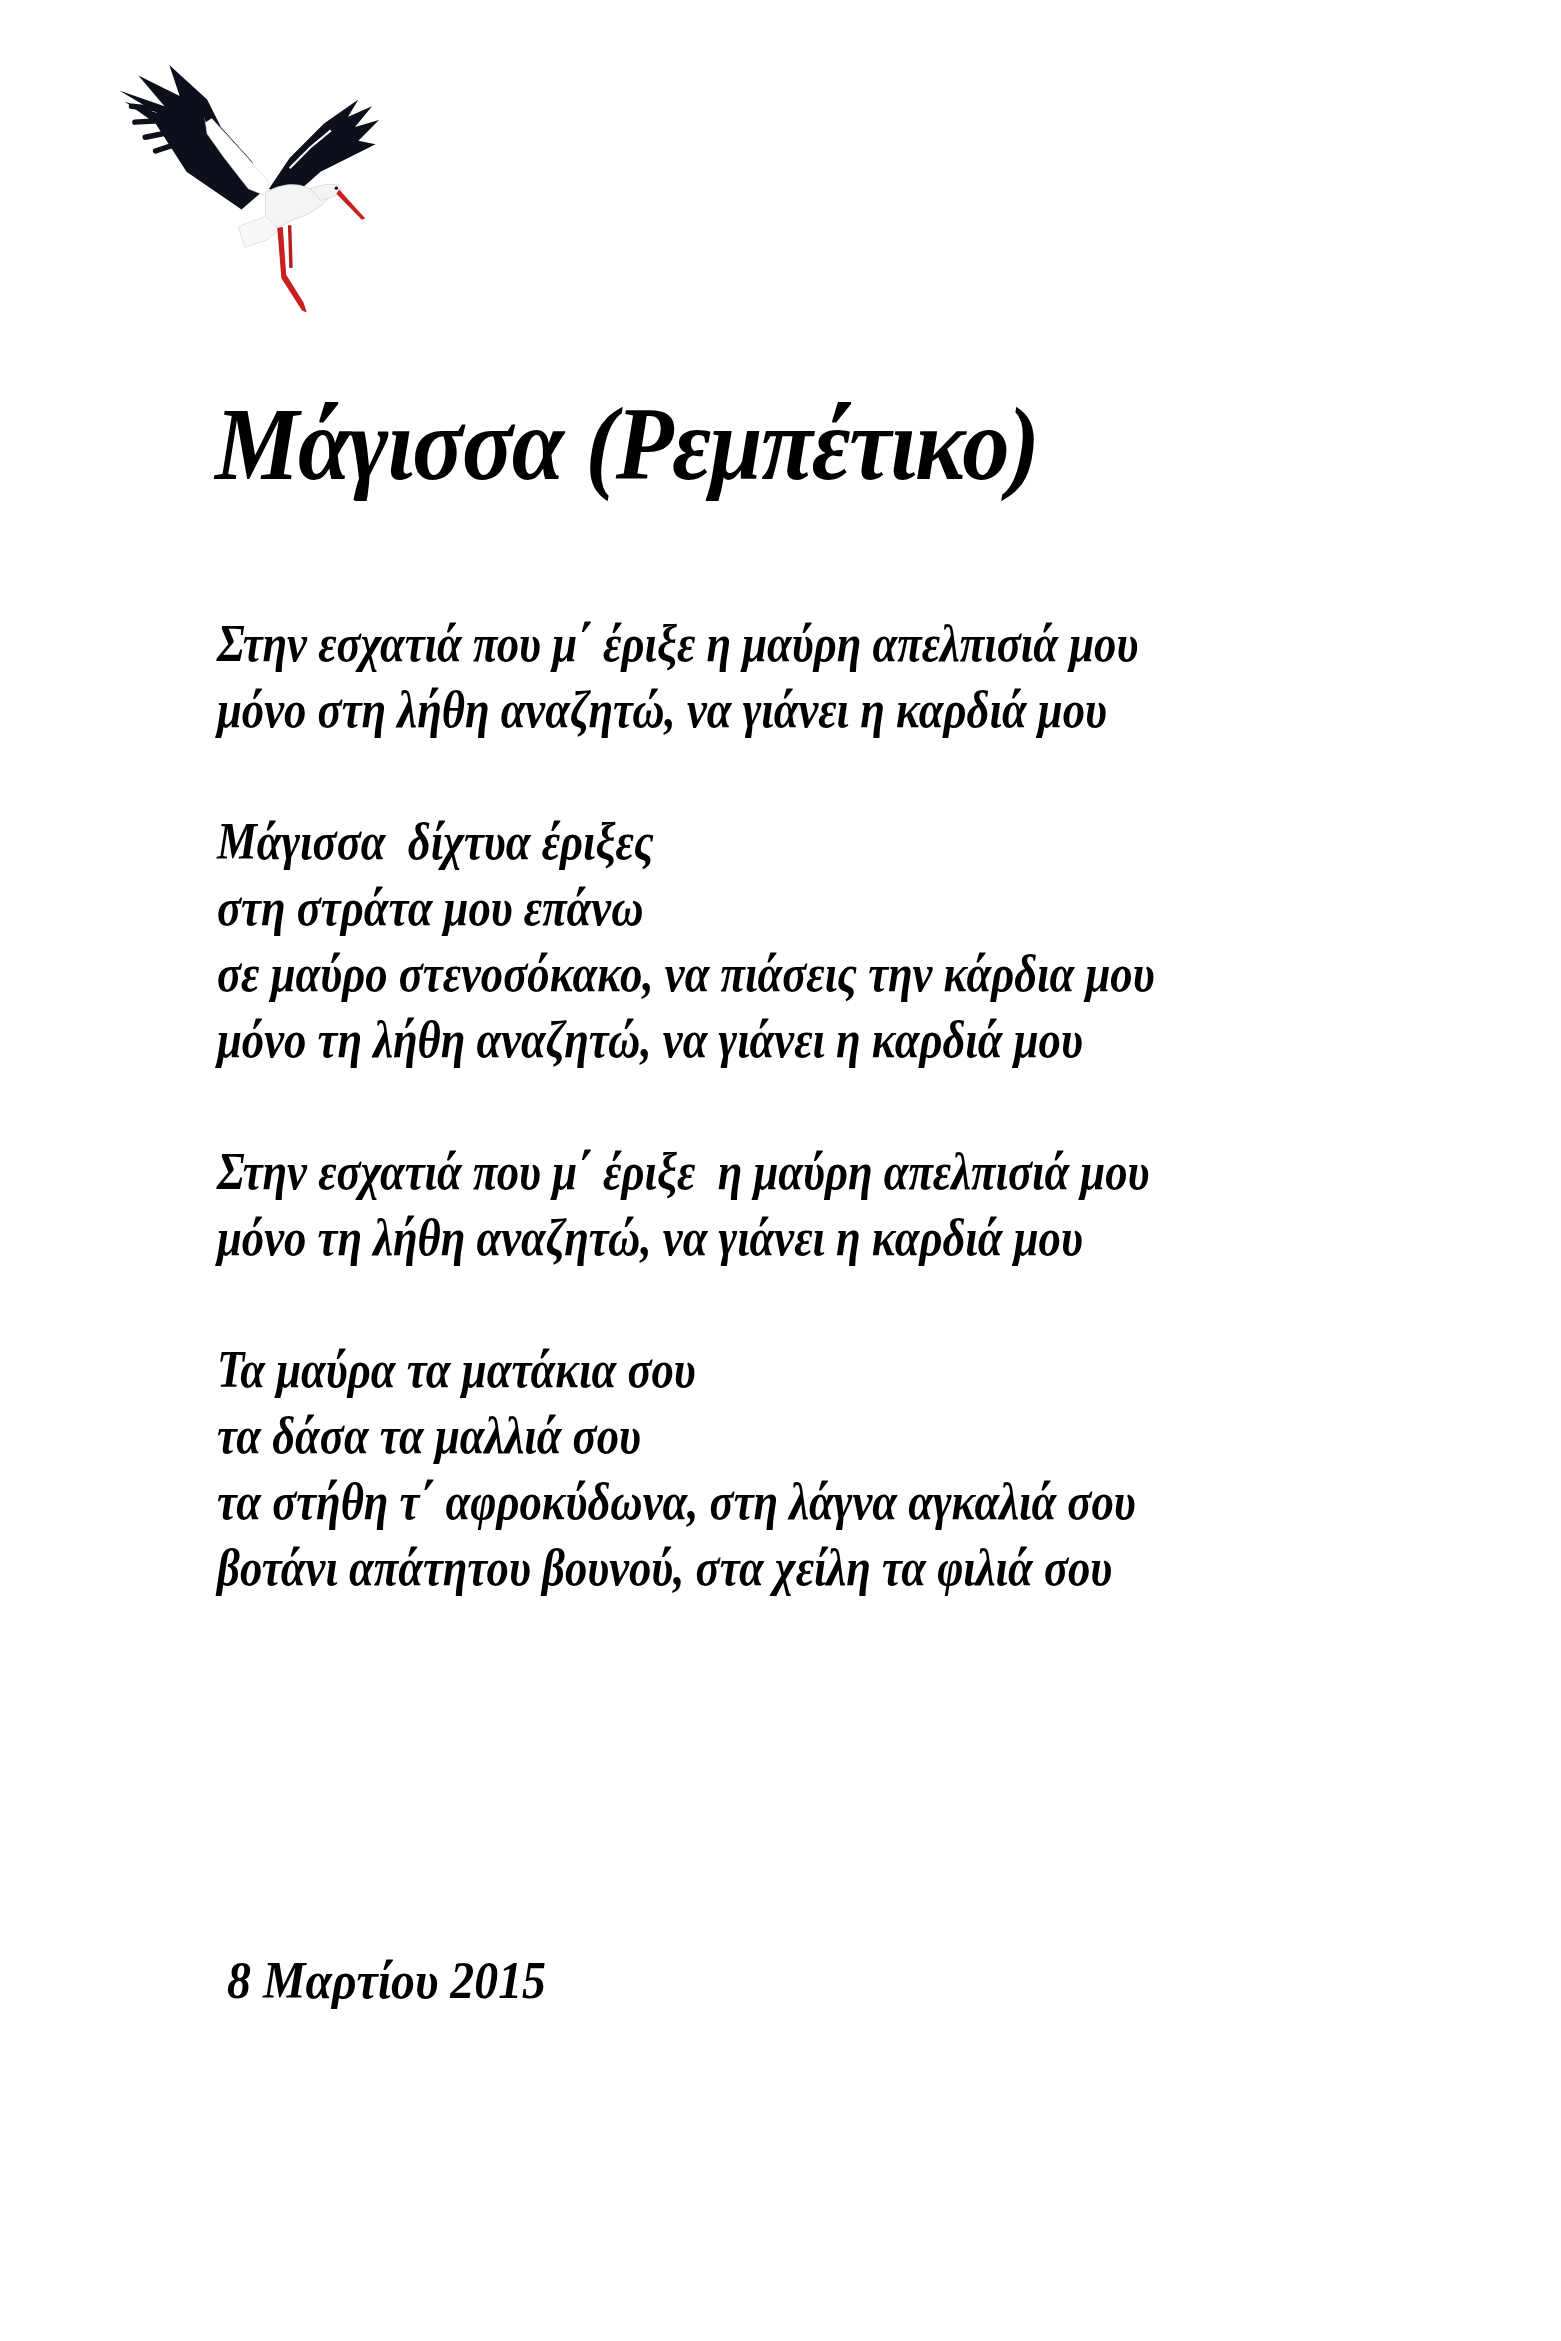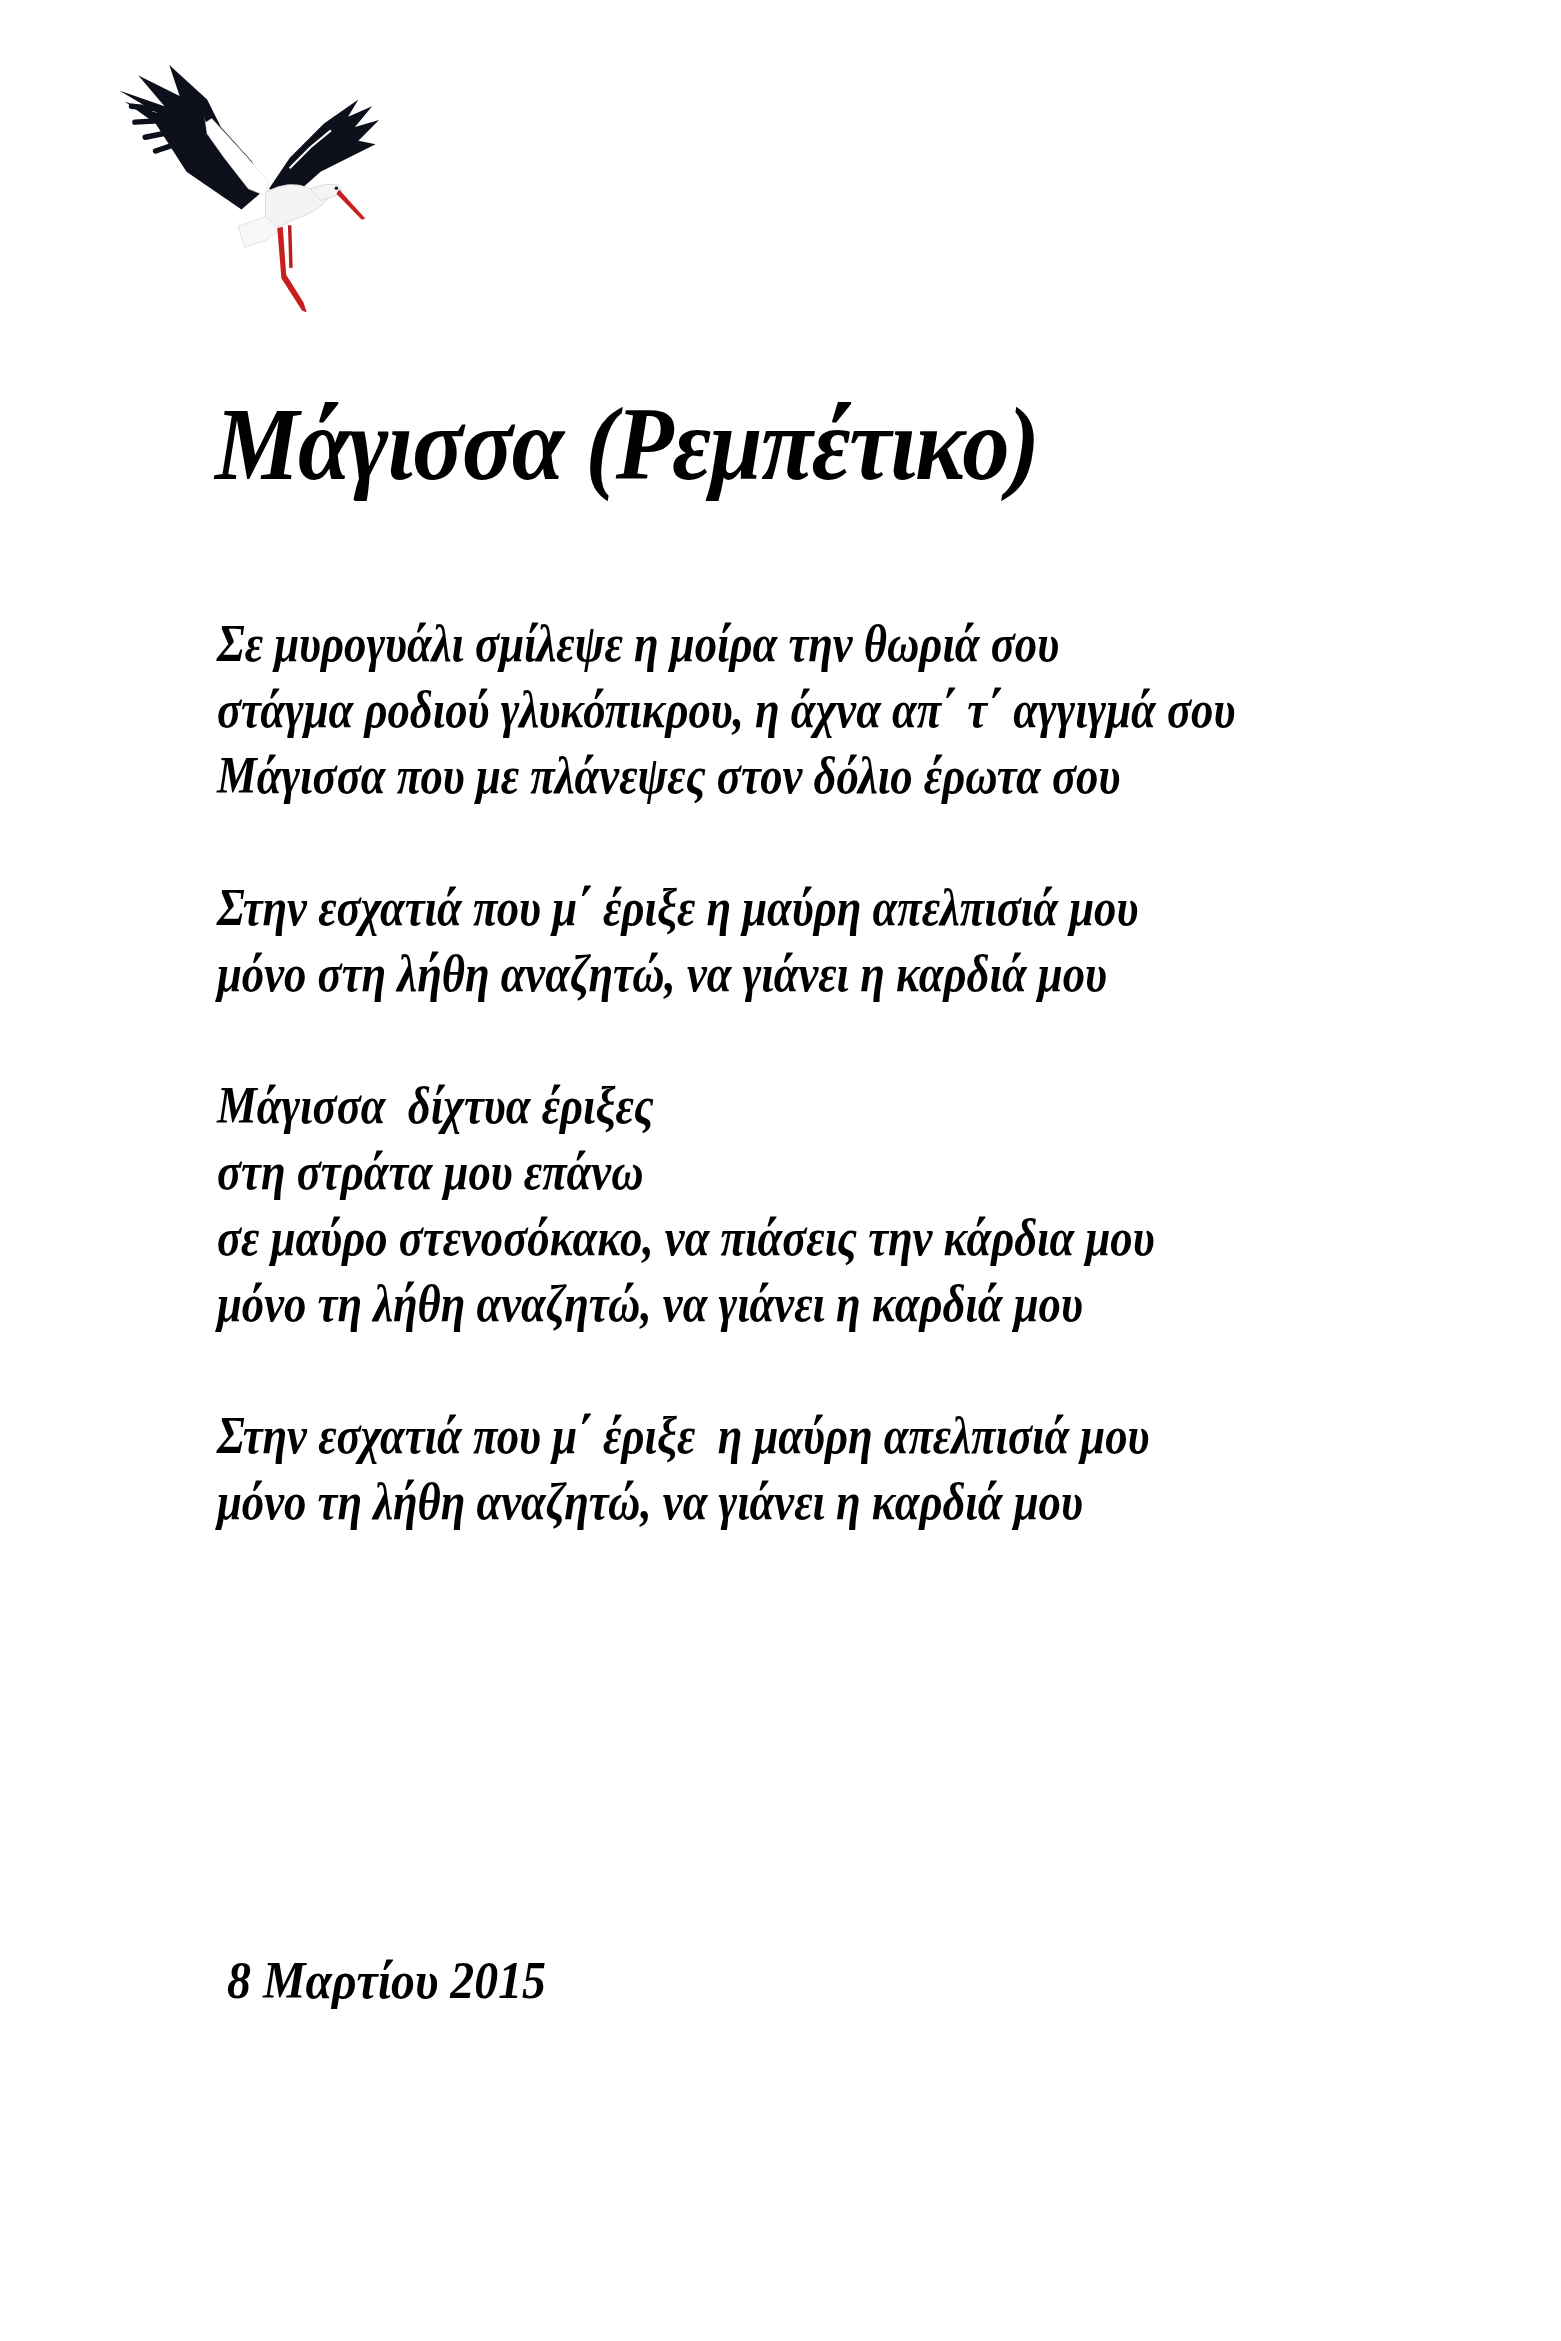--- a/index.html
+++ b/index.html
@@ -93,34 +93,35 @@
 
     <path d="M290 270 L295 340 L320 380 L325 395 L318 392 L288 345 L282 272 Z" fill="#c8201f"></path>
     <path d="M300 268 L302 330" stroke="#b81c1b" stroke-width="5"></path>
   </svg>
 </div>
 
 <h1 class="title">Μάγισσα (Ρεμπέτικο)</h1>
 
 <div class="poem">
   <div class="stanza">
-    <span class="line">Σε μυρογυάλι σμίλεψε η μοίρα την θωριά σου</span>
-    <span class="line">στάγμα ροδιού γλυκόπικρου, η άχνα απ΄ τ΄ αγγιγμά σου</span>
-    <span class="line">Μάγισσα που με πλάνεψες στον δόλιο έρωτα σου</span>
-  </div>
-  <div class="stanza">
     <span class="line">Στην εσχατιά που μ΄ έριξε η μαύρη απελπισιά μου</span>
     <span class="line">μόνο στη λήθη αναζητώ, να γιάνει η καρδιά μου</span>
   </div>
   <div class="stanza">
     <span class="line">Μάγισσα  δίχτυα έριξες</span>
     <span class="line">στη στράτα μου επάνω</span>
     <span class="line">σε μαύρο στενοσόκακο, να πιάσεις την κάρδια μου</span>
     <span class="line">μόνο τη λήθη αναζητώ, να γιάνει η καρδιά μου</span>
   </div>
   <div class="stanza">
     <span class="line">Στην εσχατιά που μ΄ έριξε  η μαύρη απελπισιά μου</span>
     <span class="line">μόνο τη λήθη αναζητώ, να γιάνει η καρδιά μου</span>
   </div>
+  <div class="stanza">
+    <span class="line">Τα μαύρα τα ματάκια σου</span>
+    <span class="line">τα δάσα τα μαλλιά σου</span>
+    <span class="line">τα στήθη τ΄ αφροκύδωνα, στη λάγνα αγκαλιά σου</span>
+    <span class="line">βοτάνι απάτητου βουνού, στα χείλη τα φιλιά σου</span>
+  </div>
 </div>
 
 <div class="date">8 Μαρτίου 2015</div>
 
 
 </body></html>

